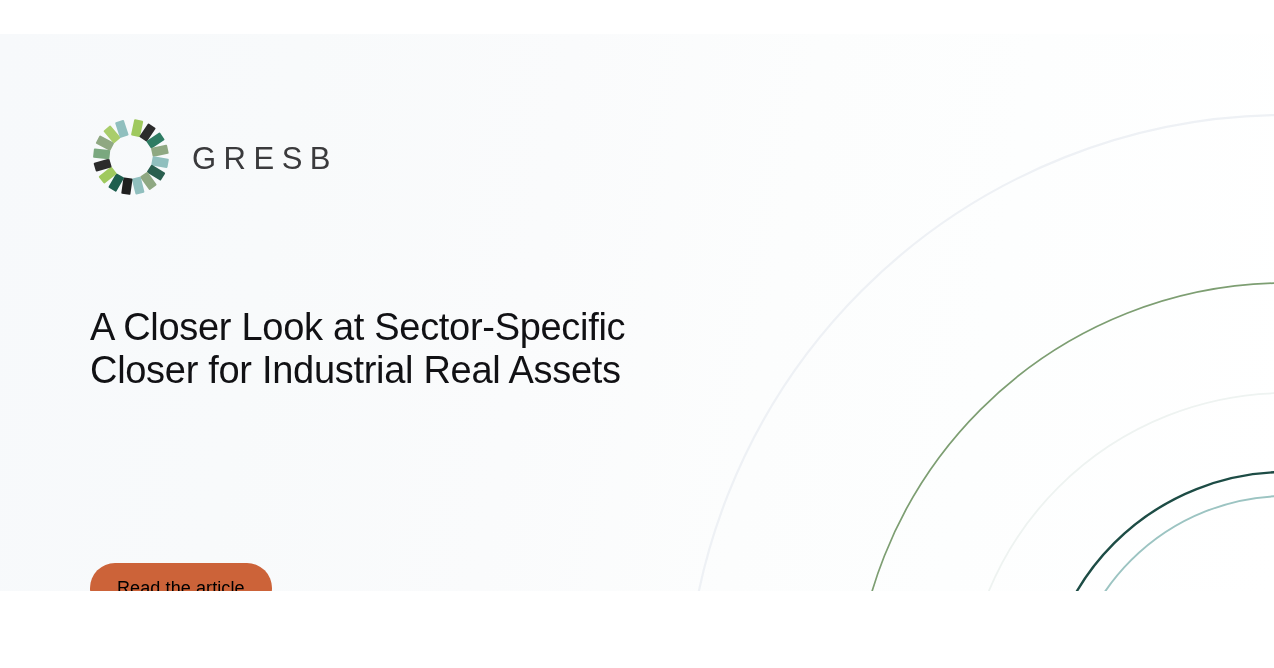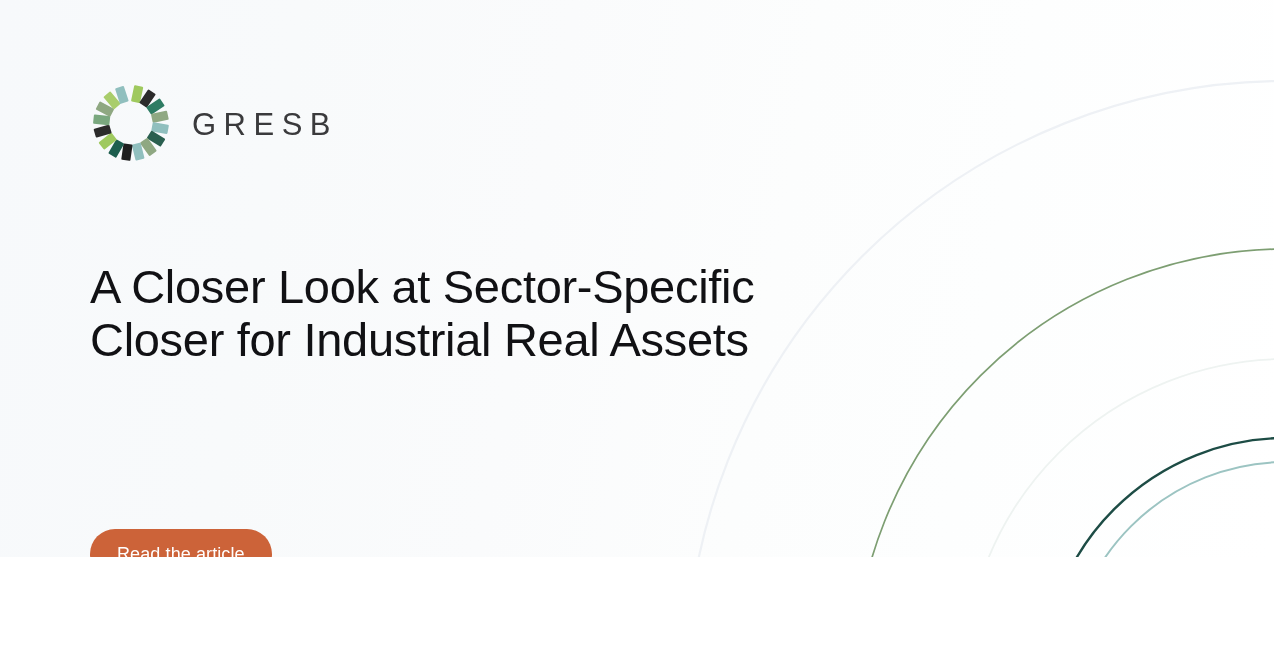--- a/index.html
+++ b/index.html
@@ -21,20 +21,21 @@
     height: 557px;
     overflow: hidden;
     background:
       linear-gradient(100deg,
         #f7f9fb 0%,
         #f8fafb 22%,
         #fafbfc 42%,
         #fcfdfd 60%,
         #fdfefe 76%,
         #ffffff 100%);
+    margin-top: 34px;
   }
 
   
   .arc-layer {
     position: absolute;
     inset: 0;
     width: 1274px;
     height: 668px;
     pointer-events: none;
   }
@@ -61,46 +62,46 @@
     letter-spacing: 7.5px;
     color: #3a3a3c;
     line-height: 1;
     padding-top: 2px;
   }
 
   
   .headline {
     position: absolute;
     left: 90px;
-    top: 260px;
+    top: 272px;
     width: 830px;
     margin: 0;
     font-family: "Liberation Sans", sans-serif;
-    font-size: 47px;
+    font-size: 38px;
     font-weight: 400;
     line-height: 1.13;
     letter-spacing: -0.3px;
     color: #111114;
     z-index: 3;
   }
 
   
   .cta-button {
     position: absolute;
     left: 90px;
     top: 529px;
     display: inline-flex;
     align-items: center;
     justify-content: center;
     height: 50px;
     padding: 0 27px;
     border: none;
     border-radius: 25px;
     background: #cc6339;
-    color: #ffffff;
+    color: #000000;
     font-family: "Liberation Sans", sans-serif;
     font-size: 18px;
     font-weight: 400;
     letter-spacing: 0.1px;
     line-height: 1;
     cursor: pointer;
     z-index: 3;
     white-space: nowrap;
   }
 </style>

